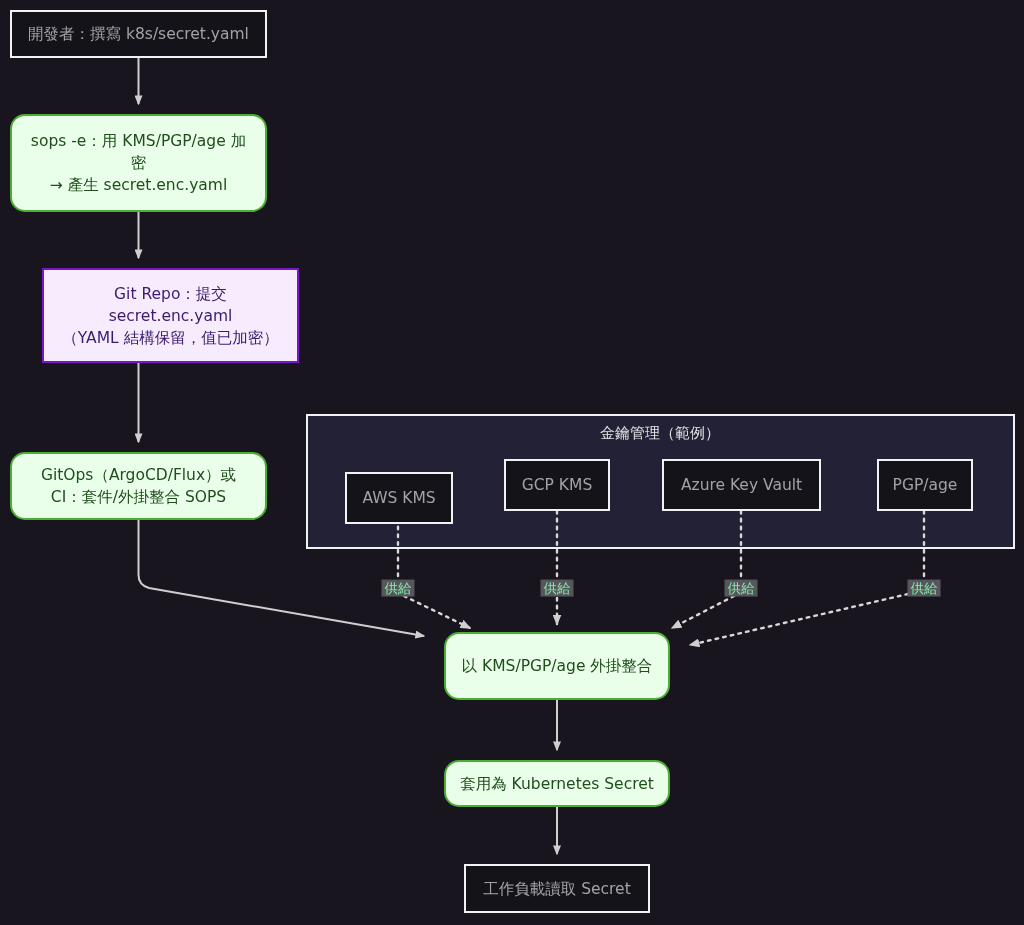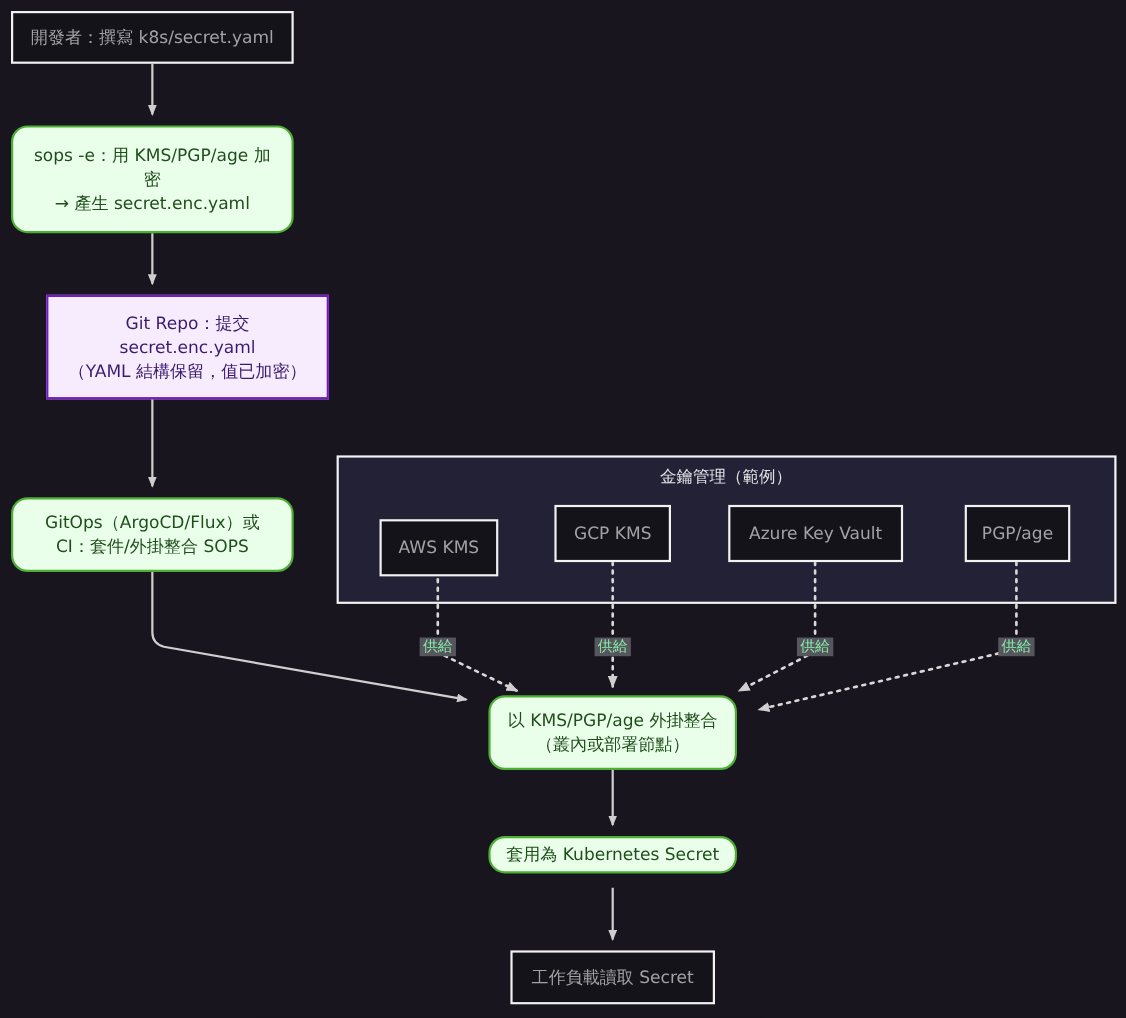--- a/index.html
+++ b/index.html
@@ -174,24 +174,23 @@
         </div>
       </div>
       <div class="node n-dark" style="left: 877px; top: 459px; width: 96px; height: 52px;">
         <div class="lines">
           <span class="ln">PGP/age</span>
         </div>
       </div>
       <div class="node n-green" style="left: 444px; top: 632px; width: 226px; height: 68px;">
         <div class="lines">
           <span class="ln">以 KMS/PGP/age 外掛整合</span>
-          <span class="ln">（叢內或部署節點）</span>
-        </div>
-      </div>
-      <div class="node n-green" style="left: 444px; top: 760px; width: 226px; height: 34px;">
+        </div>
+      </div>
+      <div class="node n-green" style="left: 444px; top: 760px; width: 226px; height: 47px;">
         <div class="lines">
           <span class="ln">套用為 Kubernetes Secret</span>
         </div>
       </div>
       <div class="node n-dark" style="left: 464px; top: 864px; width: 186px; height: 49px;">
         <div class="lines">
           <span class="ln">工作負載讀取 Secret</span>
         </div>
       </div>
     </div>

